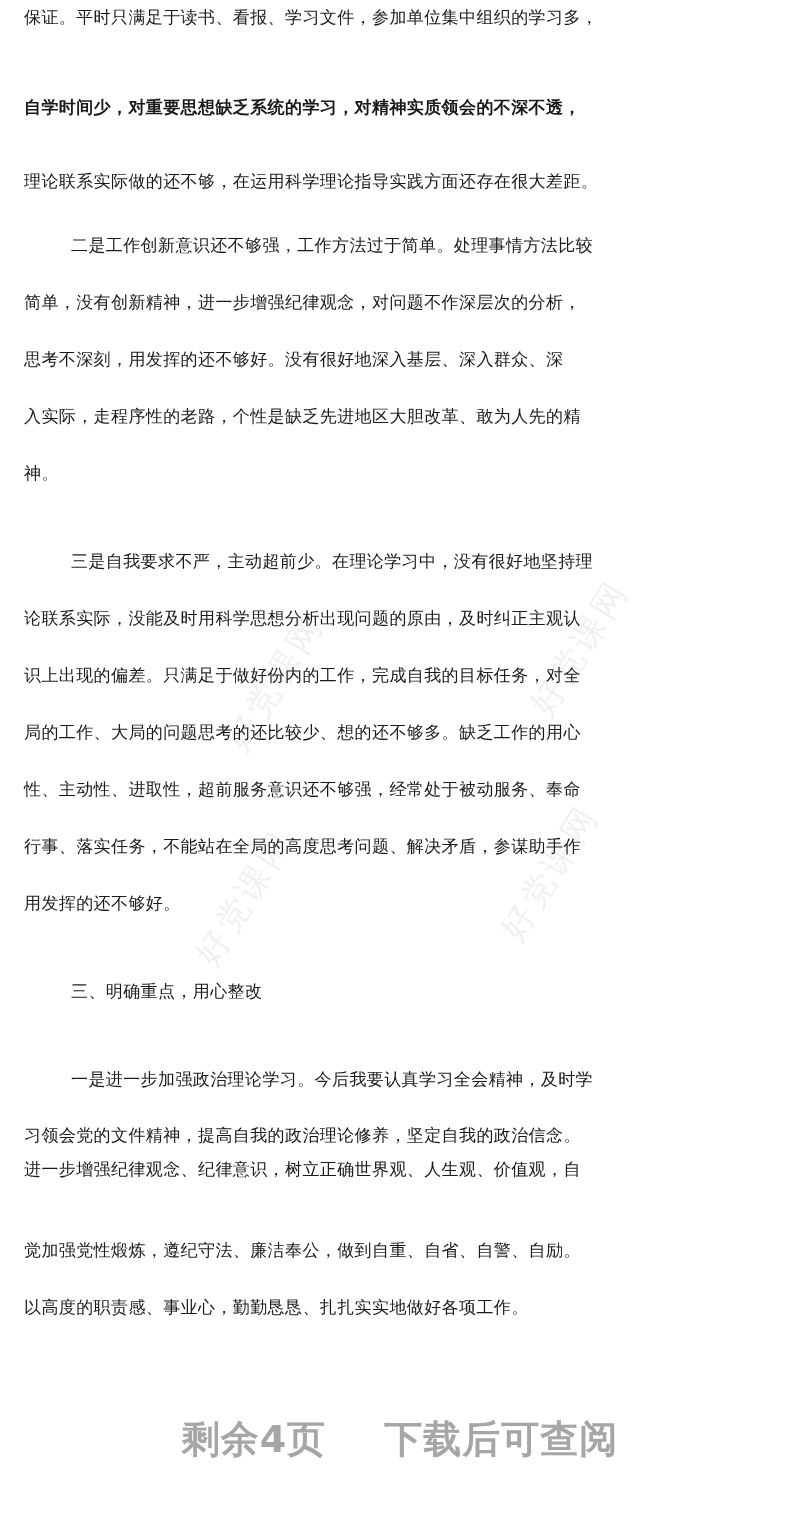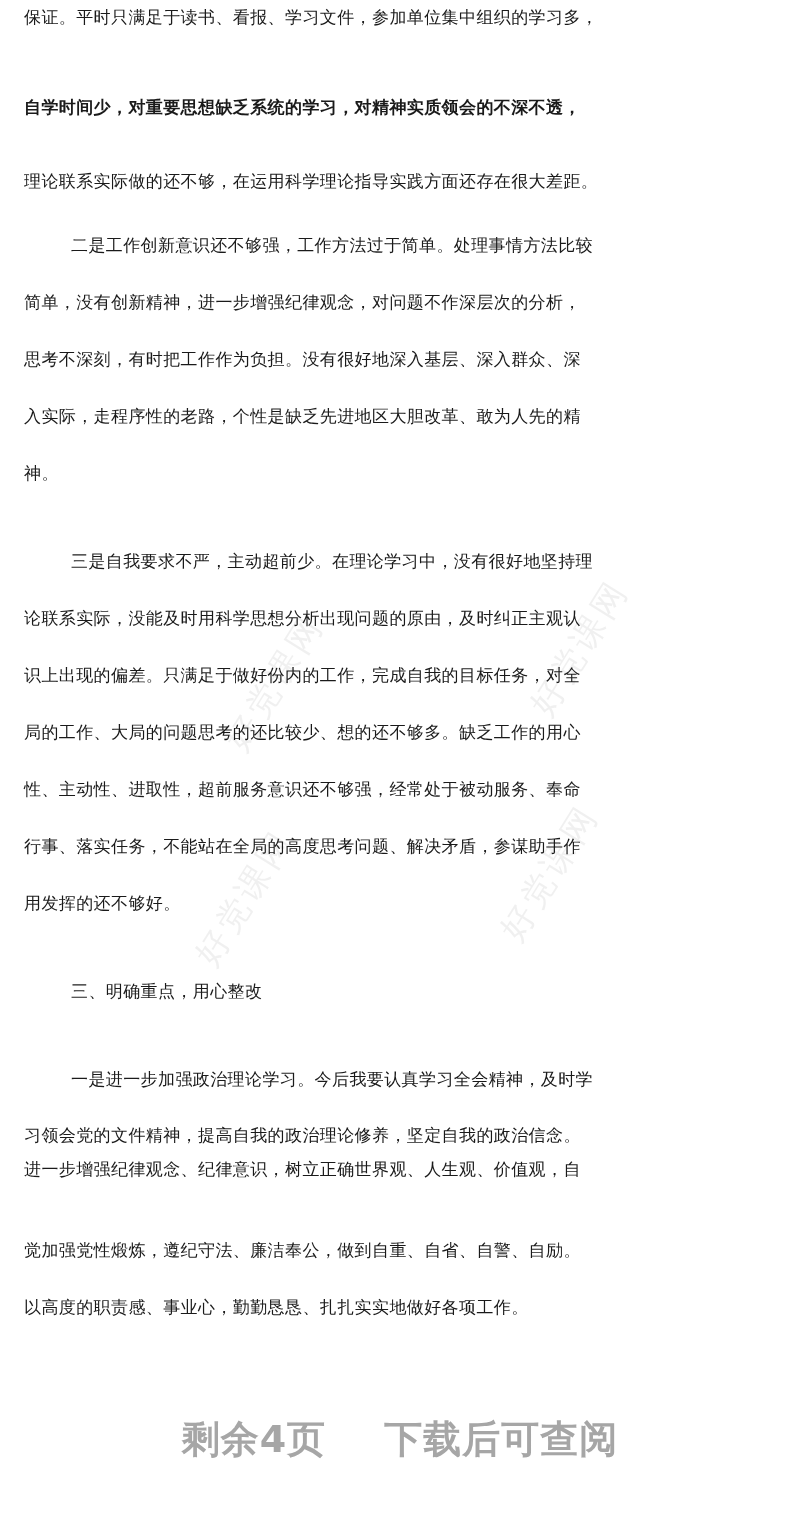--- a/index.html
+++ b/index.html
@@ -27,21 +27,21 @@
 </style>
 </head>
 <body>
 
 <div id="doc">
     <div class="line" style="top: 2px;">保证。平时只满足于读书、看报、学习文件，参加单位集中组织的学习多，</div>
     <div class="line" style="top: 92px; font-weight: bold;">自学时间少，对重要思想缺乏系统的学习，对精神实质领会的不深不透，</div>
     <div class="line" style="top: 142px; margin-top: 24px;">理论联系实际做的还不够，在运用科学理论指导实践方面还存在很大差距。</div>
     <div class="line indent" style="top: 230px;">二是工作创新意识还不够强，工作方法过于简单。处理事情方法比较</div>
     <div class="line" style="top: 287px;">简单，没有创新精神，进一步增强纪律观念，对问题不作深层次的分析，</div>
-    <div class="line" style="top: 344px;">思考不深刻，有时把工作作为负担。没有很好地深入基层、深入群众、深</div>
+    <div class="line" style="top: 344px;">思考不深刻，用发挥的还不够好。没有很好地深入基层、深入群众、深</div>
     <div class="line" style="top: 401px;">入实际，走程序性的老路，个性是缺乏先进地区大胆改革、敢为人先的精</div>
     <div class="line" style="top: 458px;">神。</div>
     <div class="line indent" style="top: 546px;">三是自我要求不严，主动超前少。在理论学习中，没有很好地坚持理</div>
     <div class="line" style="top: 603px;">论联系实际，没能及时用科学思想分析出现问题的原由，及时纠正主观认</div>
     <div class="line" style="top: 660px;">识上出现的偏差。只满足于做好份内的工作，完成自我的目标任务，对全</div>
     <div class="line" style="top: 717px;">局的工作、大局的问题思考的还比较少、想的还不够多。缺乏工作的用心</div>
     <div class="line" style="top: 774px;">性、主动性、进取性，超前服务意识还不够强，经常处于被动服务、奉命</div>
     <div class="line" style="top: 831px;">行事、落实任务，不能站在全局的高度思考问题、解决矛盾，参谋助手作</div>
     <div class="line" style="top: 888px;">用发挥的还不够好。</div>
     <div class="line indent" style="top: 976px;">三、明确重点，用心整改</div>

